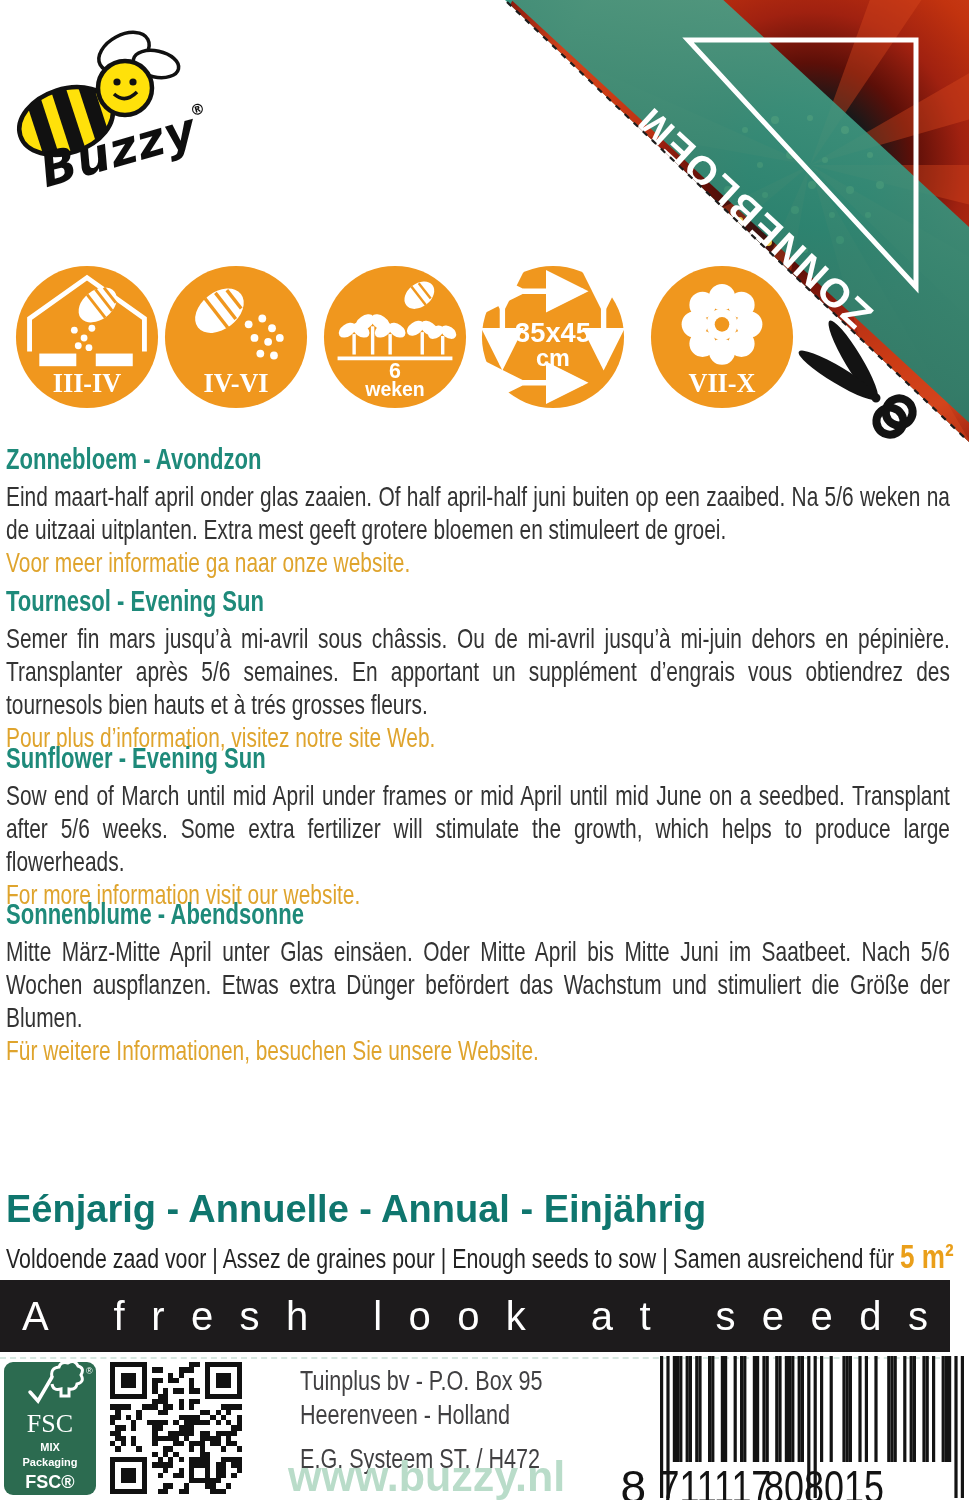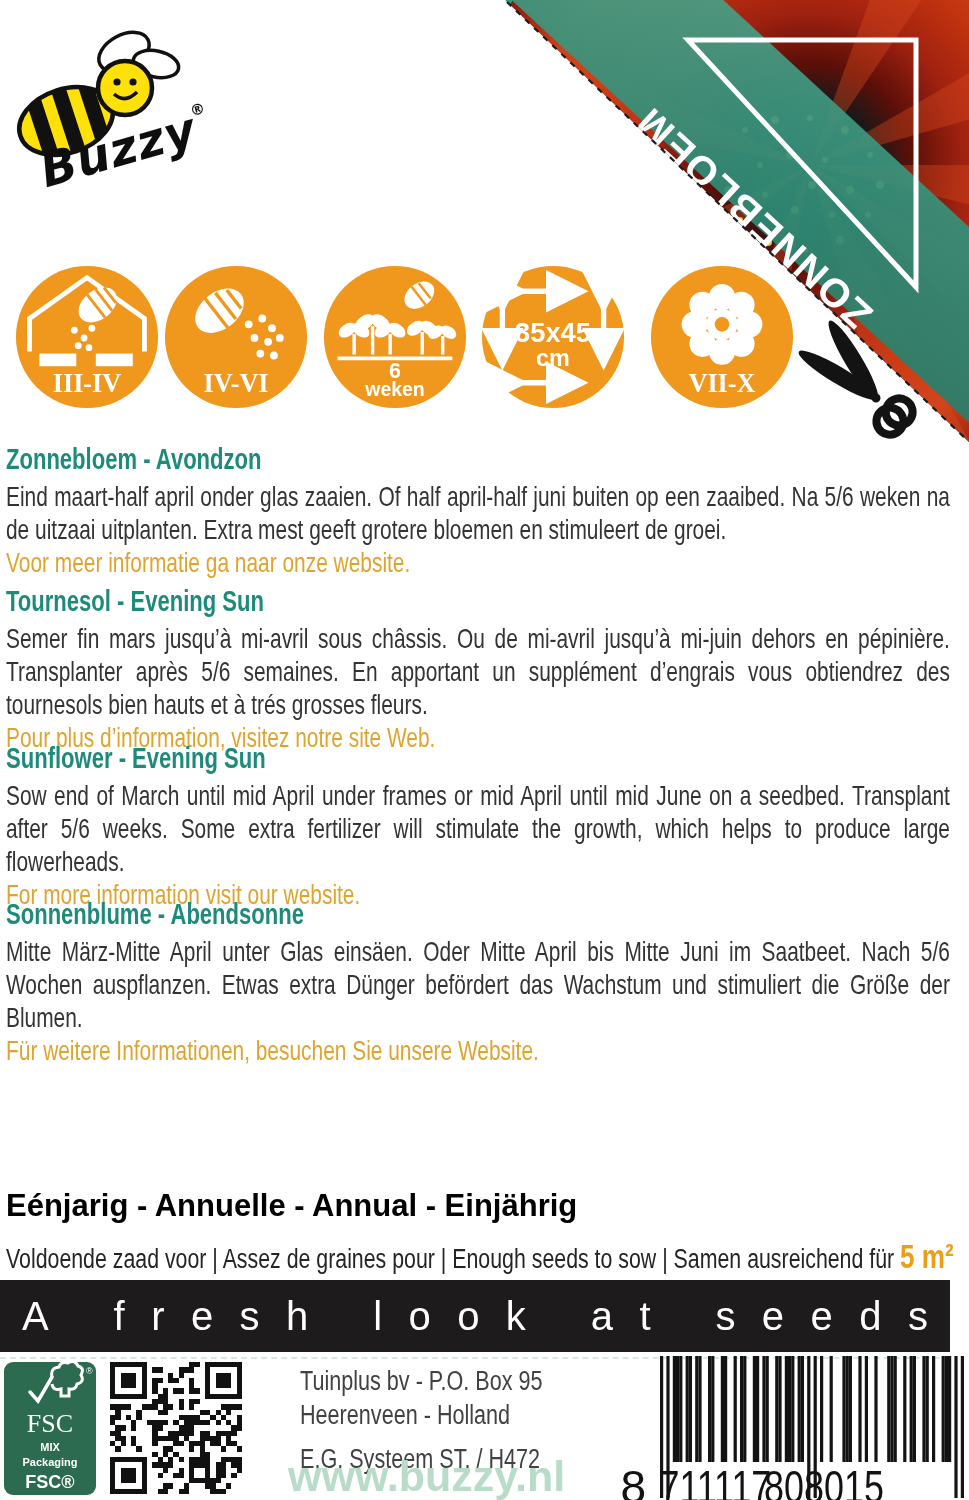--- a/index.html
+++ b/index.html
@@ -24,21 +24,21 @@
 
   
   .copy{position:absolute;left:6px;top:443px;width:1242px;height:640px;
         transform:scaleX(0.76);transform-origin:0 0;}
   .sec{position:absolute;left:0;width:100%;}
   .sec h3{margin:0 0 4px 0;font-size:29px;font-weight:bold;color:#1e8a7a;}
   .sec p{margin:0;font-size:27.5px;line-height:33px;color:#333;text-align:justify;}
   .sec p.weblink{color:#dfa42d;text-align:left;}
   .sec-nl{top:0}.sec-fr{top:142px}.sec-en{top:299px}.sec-de{top:455px}
 
-  .annual{position:absolute;left:6px;top:1188px;font-size:31px;font-weight:bold;color:#000000;}
+  .annual{position:absolute;left:6px;top:1188px;font-size:38px;font-weight:bold;color:#0f766e;}
   .seedsline{position:absolute;left:6px;top:1238px;width:1190px;font-size:27px;color:#242424;
         transform:scaleX(0.79);transform-origin:0 0;white-space:nowrap;}
   .seedsline .amount{font-size:33px;font-weight:bold;color:#ea9f1a;}
 
   
   .tagline-bar{position:absolute;left:0;top:1280px;width:950px;height:72px;background:#1d1b1c;
         display:flex;align-items:center;justify-content:space-between;padding:0 22px;box-sizing:border-box;}
   .tagline-bar span{color:#fff;font-size:40px;font-weight:400;line-height:1;}
   .tagline-bar span.sp{width:12px;}
   .perf-line{position:absolute;left:0;top:1357px;width:950px;border-top:2px dashed #d7e8e1;}

